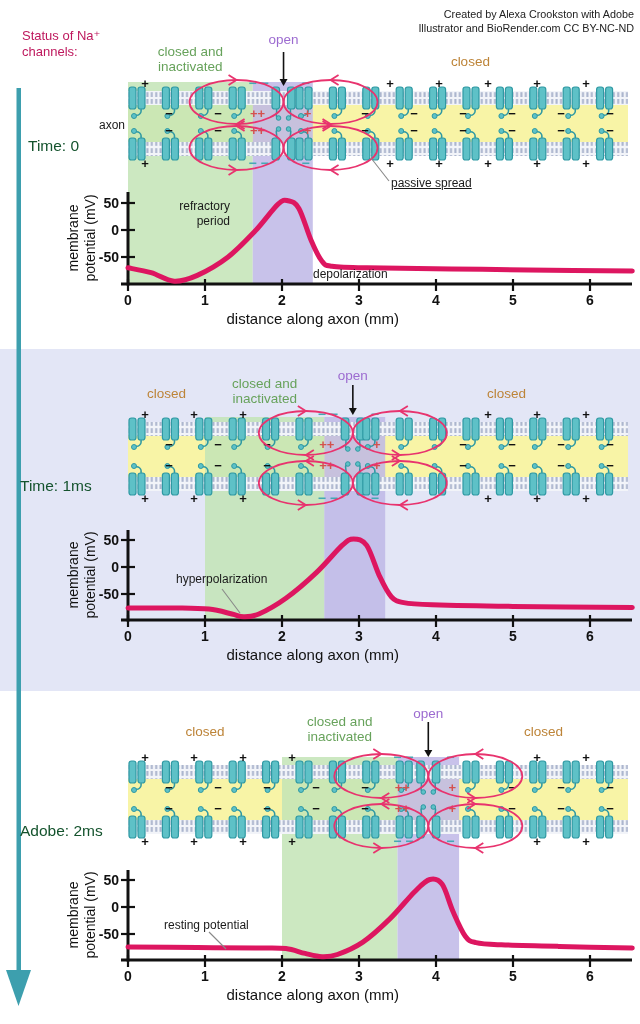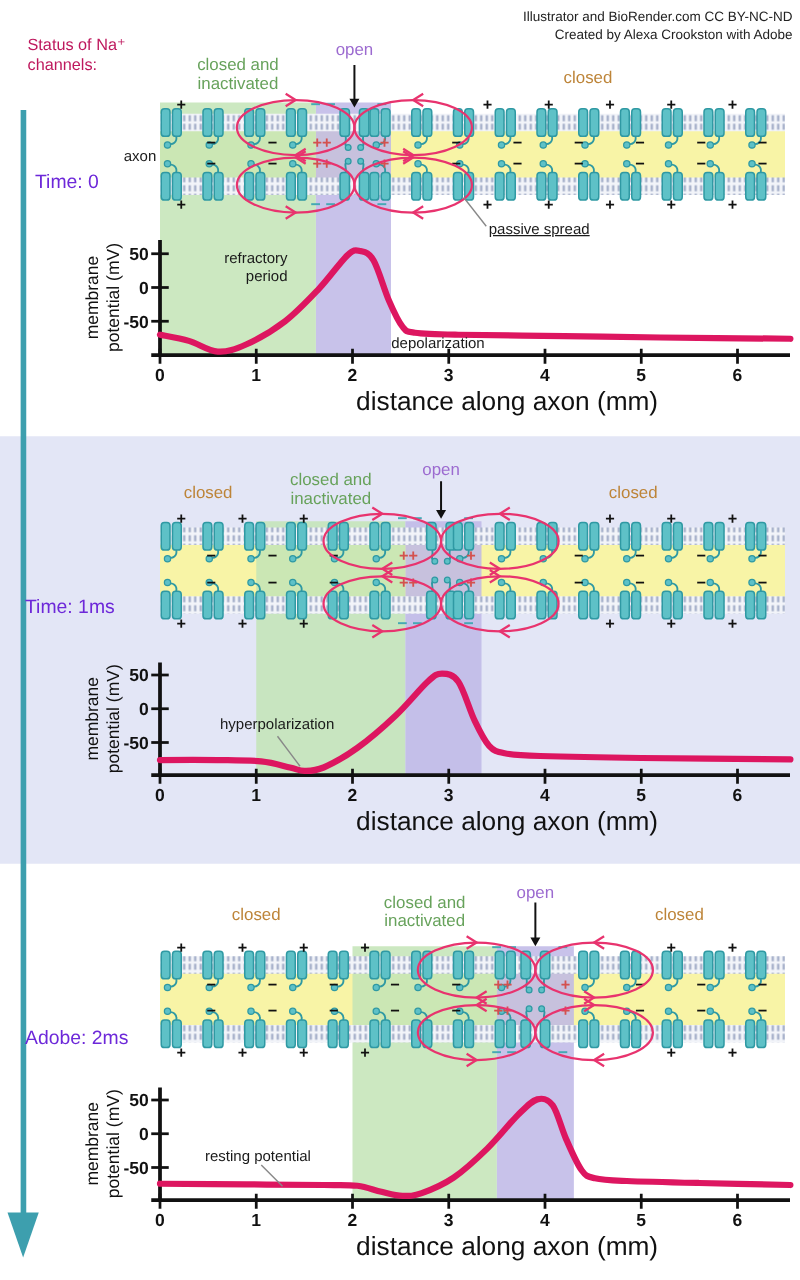--- a/index.html
+++ b/index.html
@@ -3,24 +3,24 @@
 <meta charset="utf-8">
 <style>
   body{margin:0;background:#fff;}
   .stage{position:relative;width:640px;height:1024px;background:#fff;overflow:hidden;
          font-family:"Liberation Sans","DejaVu Sans",sans-serif;color:#111;}
   .stage svg{position:absolute;left:0;top:0;z-index:1;}
   .stage div{z-index:2;}
   svg text{font-family:"Liberation Sans","DejaVu Sans",sans-serif;}
   .status{position:absolute;left:22px;top:28px;font-size:13px;line-height:16px;color:#be185d;}
   .credit{position:absolute;right:6px;top:8px;font-size:10.8px;line-height:13.5px;text-align:right;color:#222;}
-  .time-label{position:absolute;font-size:15.5px;color:#6d28d9;}
+  .time-label{position:absolute;font-size:15.5px;color:#14532d;}
   .zone-label{position:absolute;text-align:center;font-size:13.5px;line-height:15px;white-space:pre-line;}
   .ann{position:absolute;font-size:12px;line-height:15px;color:#1a1a1a;white-space:pre-line;}
-  .xlabel{position:absolute;width:300px;text-align:right;font-size:21px;color:#111;}
+  .xlabel{position:absolute;width:300px;text-align:left;font-size:15px;color:#111;}
   .ylabel{position:absolute;width:160px;height:34px;text-align:center;font-size:14px;line-height:16.5px;
           color:#111;transform:rotate(-90deg);white-space:pre-line;}
 </style>
 </head>
 <body>
 
 <div class="stage" id="stage">
   <svg id="cv" width="640" height="1024">
     <defs>
       <pattern id="bl" width="4.4" height="14" patternUnits="userSpaceOnUse">
@@ -826,22 +826,22 @@
       <path d="M128.0,947.0C139.6,947.1 175.5,947.3 197.3,947.5C219.1,947.7 244.1,947.9 258.9,948.0C273.7,948.2 278.2,947.7 285.9,948.6C293.6,949.5 299.1,952.1 305.1,953.4C311.1,954.8 316.6,956.5 322.0,956.7C327.4,956.9 330.6,957.0 337.4,954.5C344.2,952.1 354.1,948.0 362.9,942.1C371.6,936.2 381.2,927.3 389.8,918.9C398.4,910.5 407.8,898.5 414.4,891.9C421.1,885.3 425.2,880.7 429.8,879.5C434.5,878.2 438.3,879.0 442.2,884.3C446.0,889.6 449.1,902.7 452.9,911.3C456.8,920.0 461.4,930.9 465.3,936.2C469.1,941.4 470.0,941.2 476.0,942.6C482.1,944.1 487.6,944.2 501.4,944.8C515.3,945.4 537.4,945.9 559.2,946.4C581.0,947.0 620.2,947.8 632.3,948.0" stroke="#dd1660" stroke-width="5" fill="none" stroke-linecap="round" stroke-linejoin="round"></path>
       <line x1="209" y1="932" x2="226" y2="949" stroke="#888" stroke-width="1.1"></line>
     </svg>
 
   <div class="status">
     <div>Status of Na⁺</div>
     <div>channels:</div>
   </div>
 
   <div class="credit">
+    <div>Created by Alexa Crookston with Adobe</div>
     <div>Illustrator and BioRender.com CC BY-NC-ND</div>
-    <div>Created by Alexa Crookston with Adobe</div>
   </div>
 
   <div class="time-label" style="left:28px;top:137px">Time: 0</div>
   <div class="time-label" style="left:20px;top:477px">Time: 1ms</div>
   <div class="time-label" style="left:20px;top:822px">Adobe: 2ms</div>
 <div class="zone-label" style="left: 125.37px; top: 44px; width: 130px; color: rgb(103, 162, 91);">closed and
 inactivated</div>
     <div class="zone-label" style="left: 243.54px; top: 32px; width: 80px; color: rgb(156, 107, 208);">open</div>
     <div class="zone-label" style="left: 410.4px; top: 54px; width: 120px; color: rgb(189, 132, 56);">closed</div>
     <div class="ann" style="left: 150px; top: 199px; width: 80px; text-align: right;">refractory

